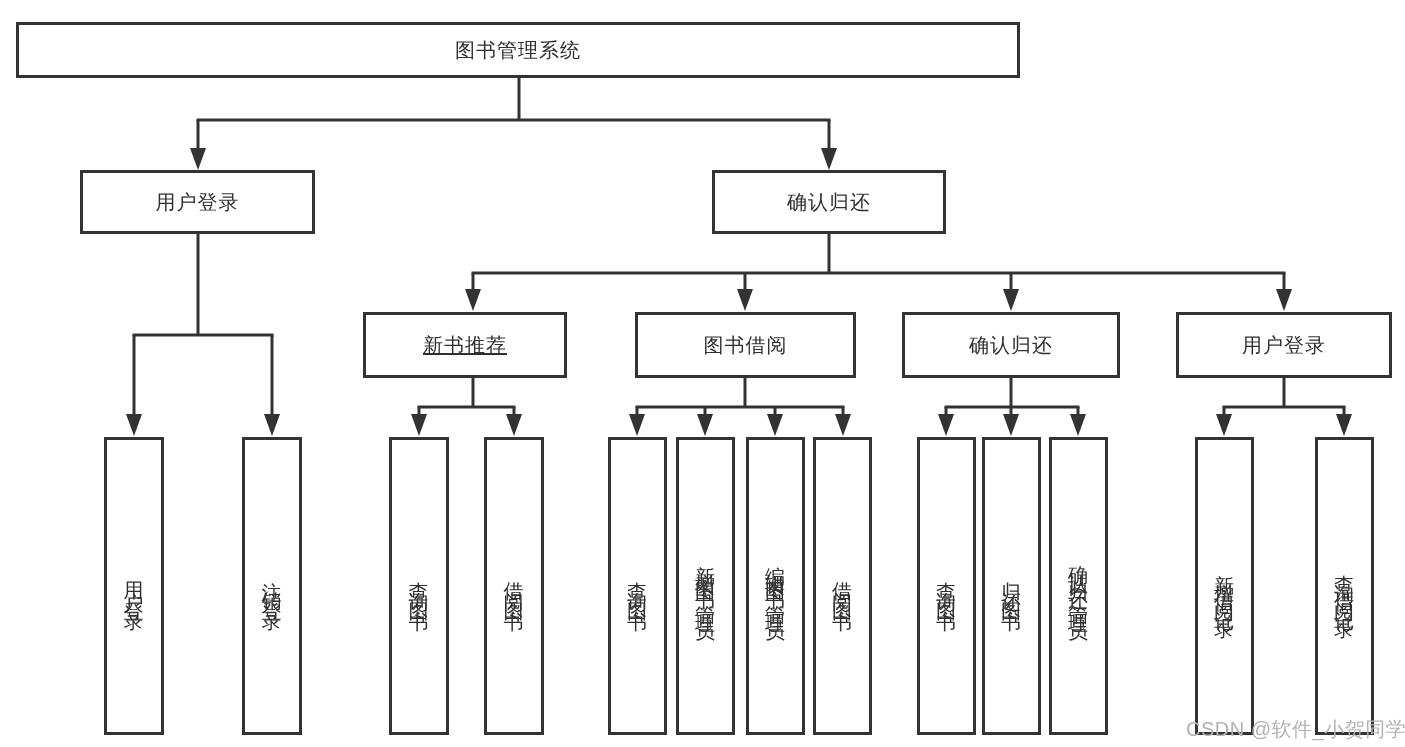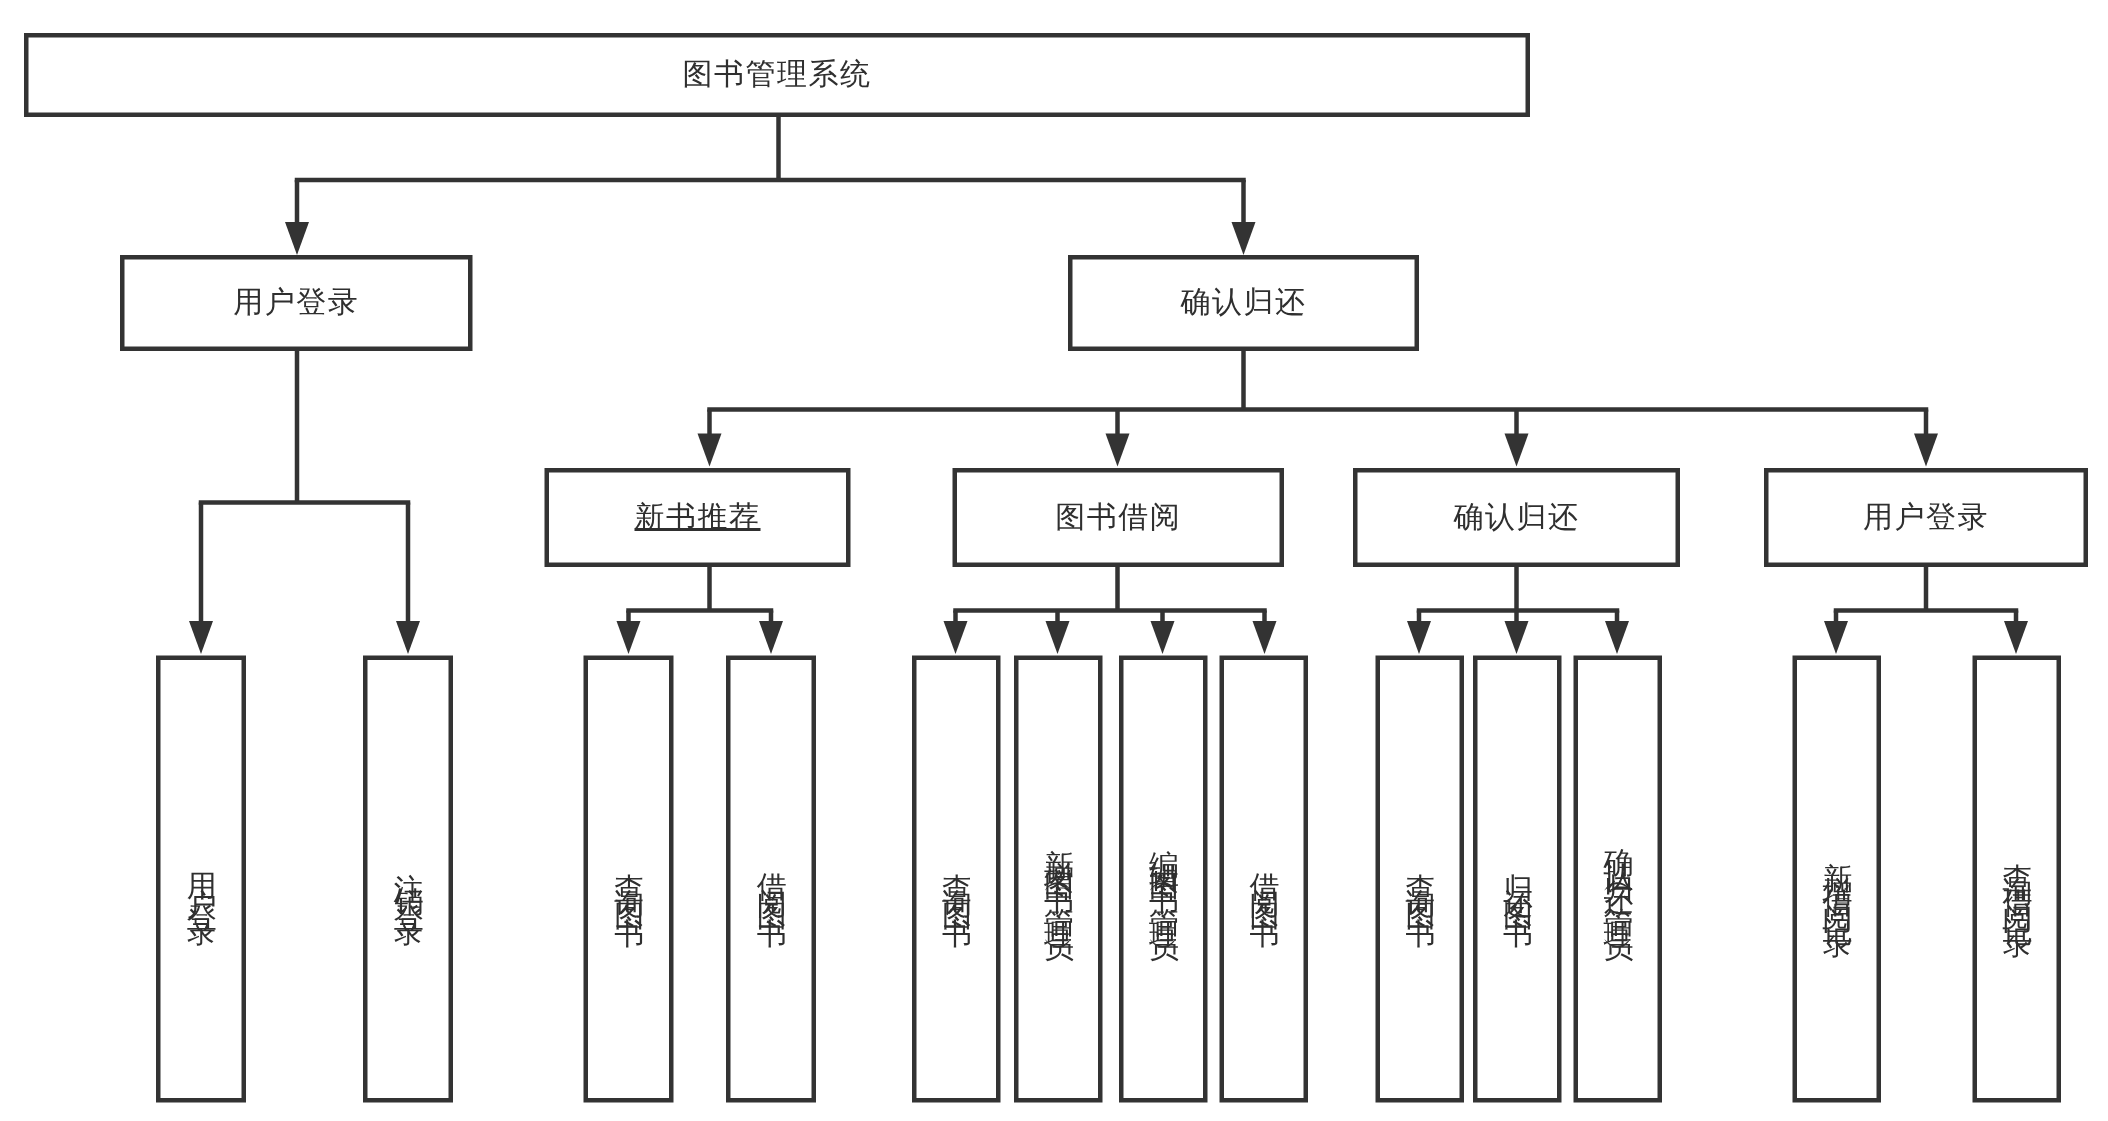--- a/index.html
+++ b/index.html
@@ -222,14 +222,15 @@
     <span>确认归还（管理员）</span>
   </div>
 
   <div class="leaf leaf-e1">
     <span>新增借阅记录</span>
   </div>
   <div class="leaf leaf-e2">
     <span>查询借阅记录</span>
   </div>
 
+  <div class="watermark">CSDN @软件_小贺同学</div>
 
 </div>
 
 </body></html>

